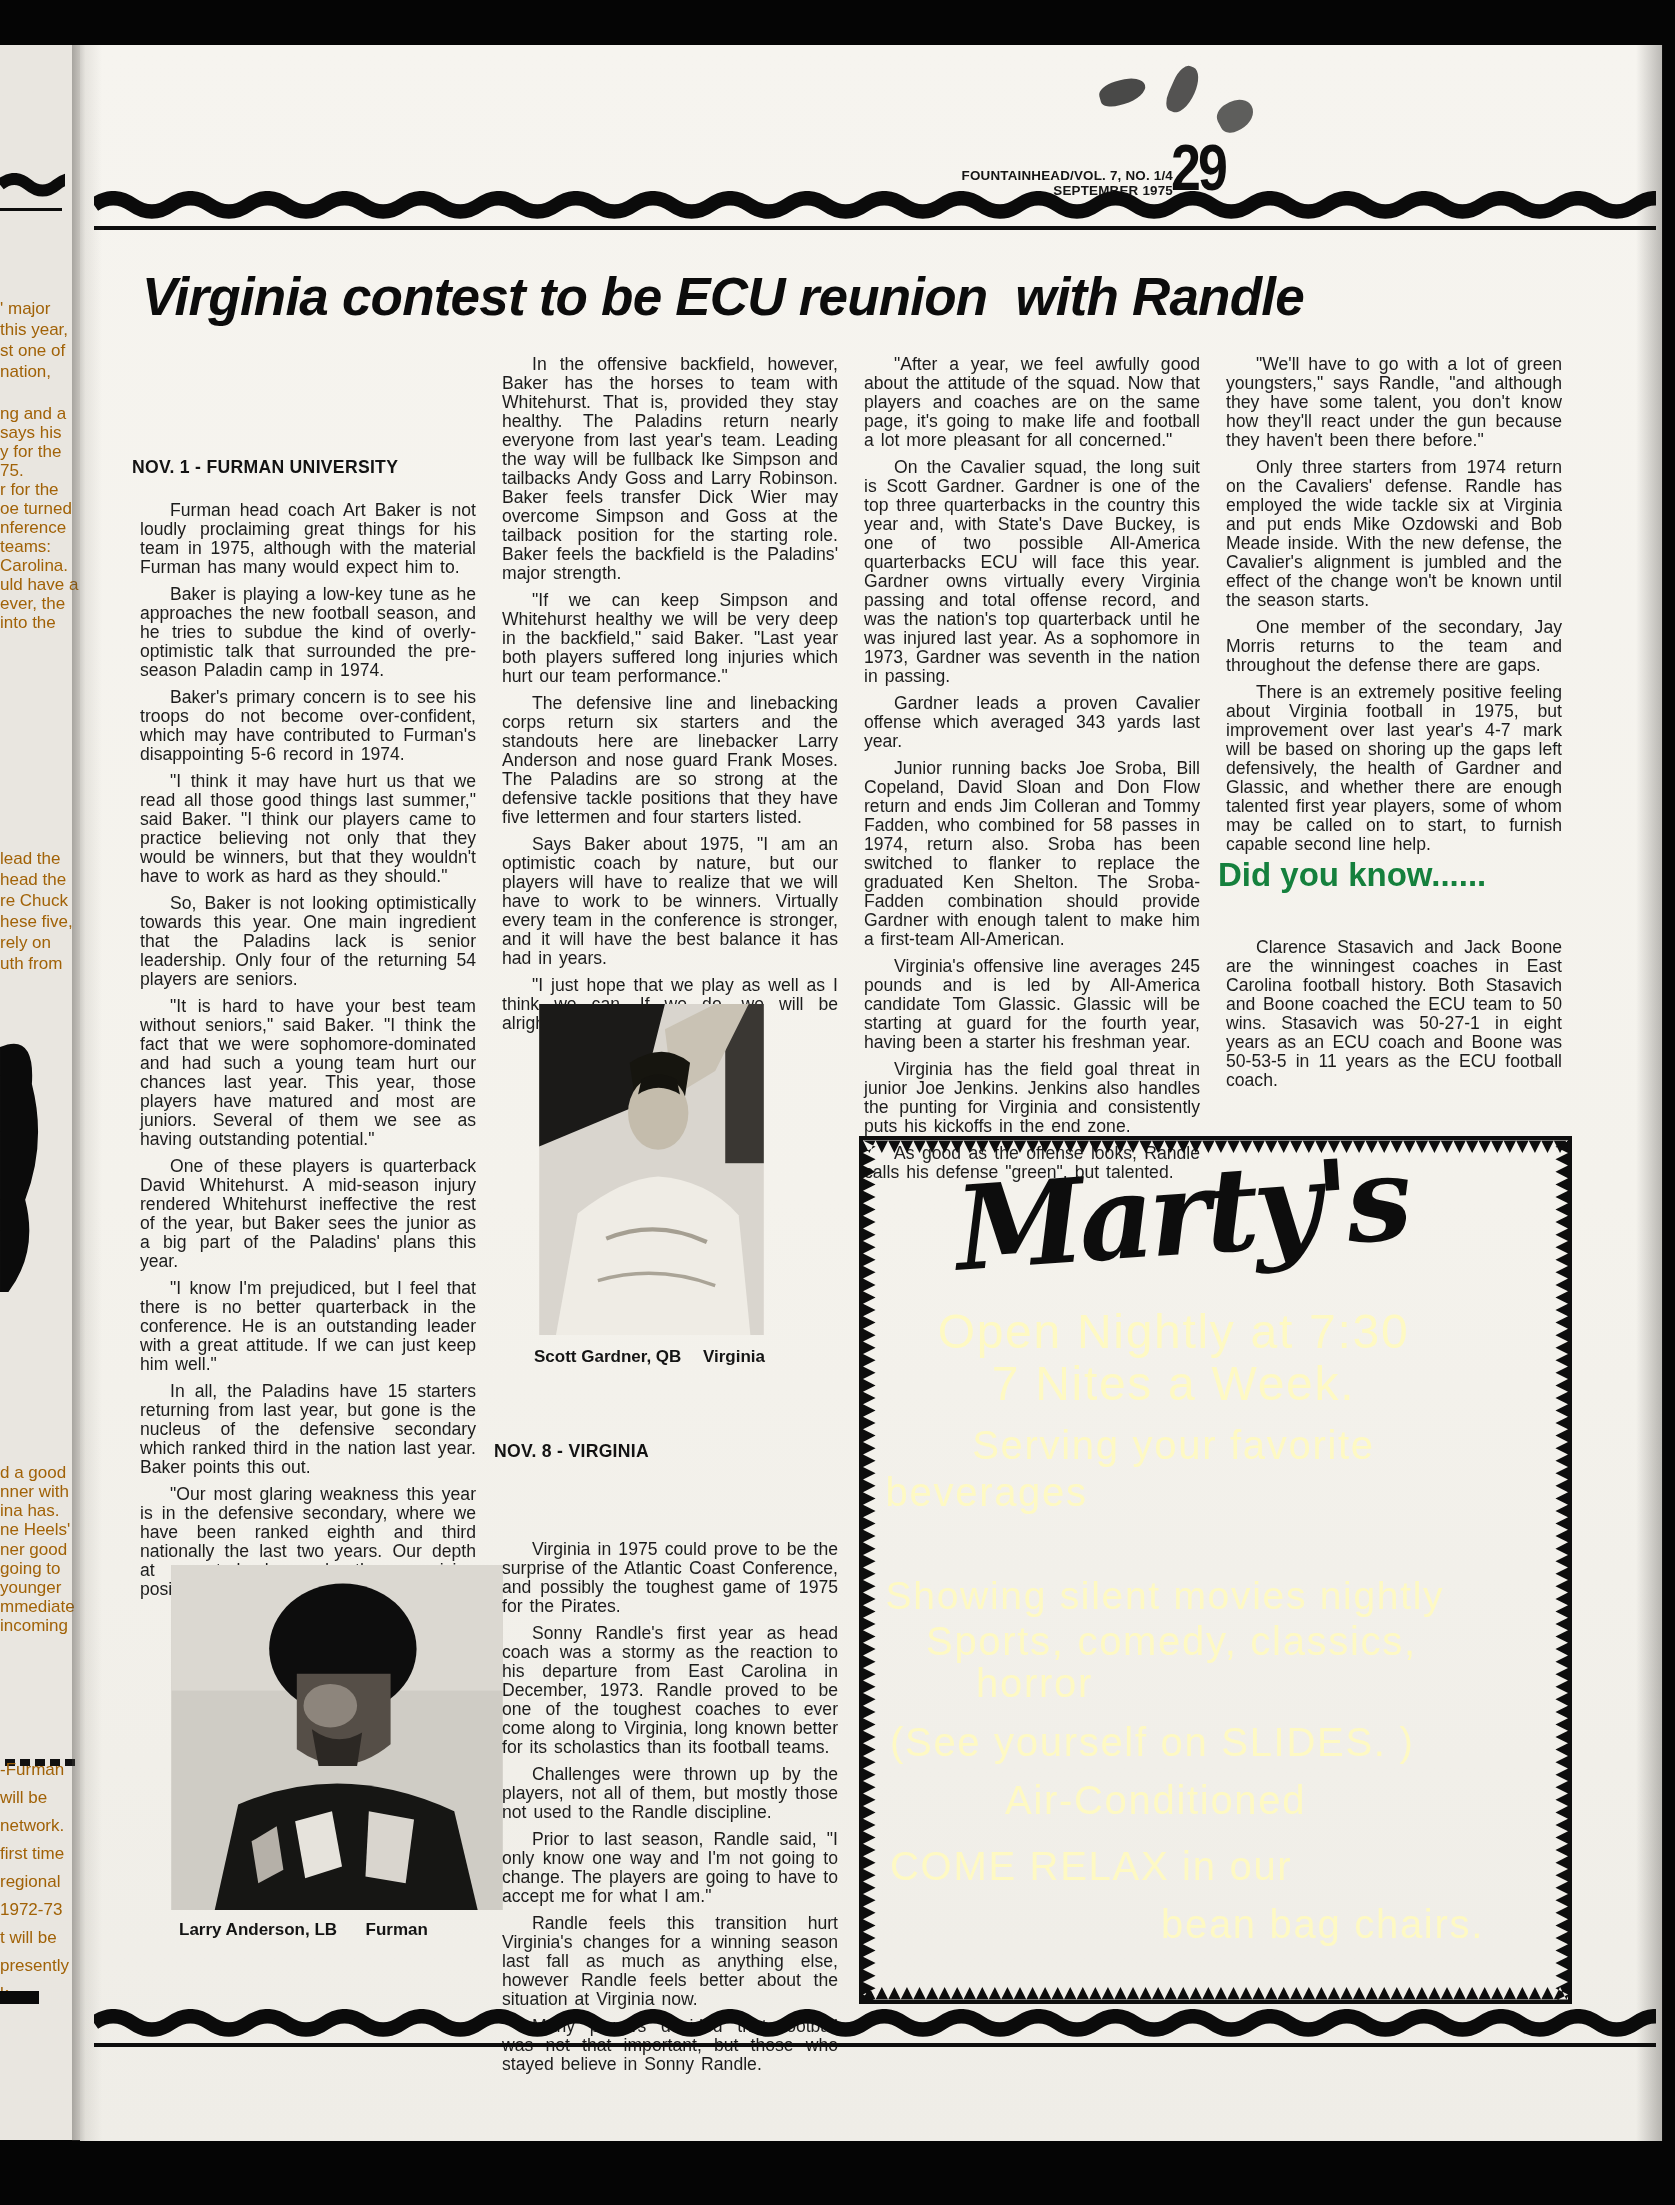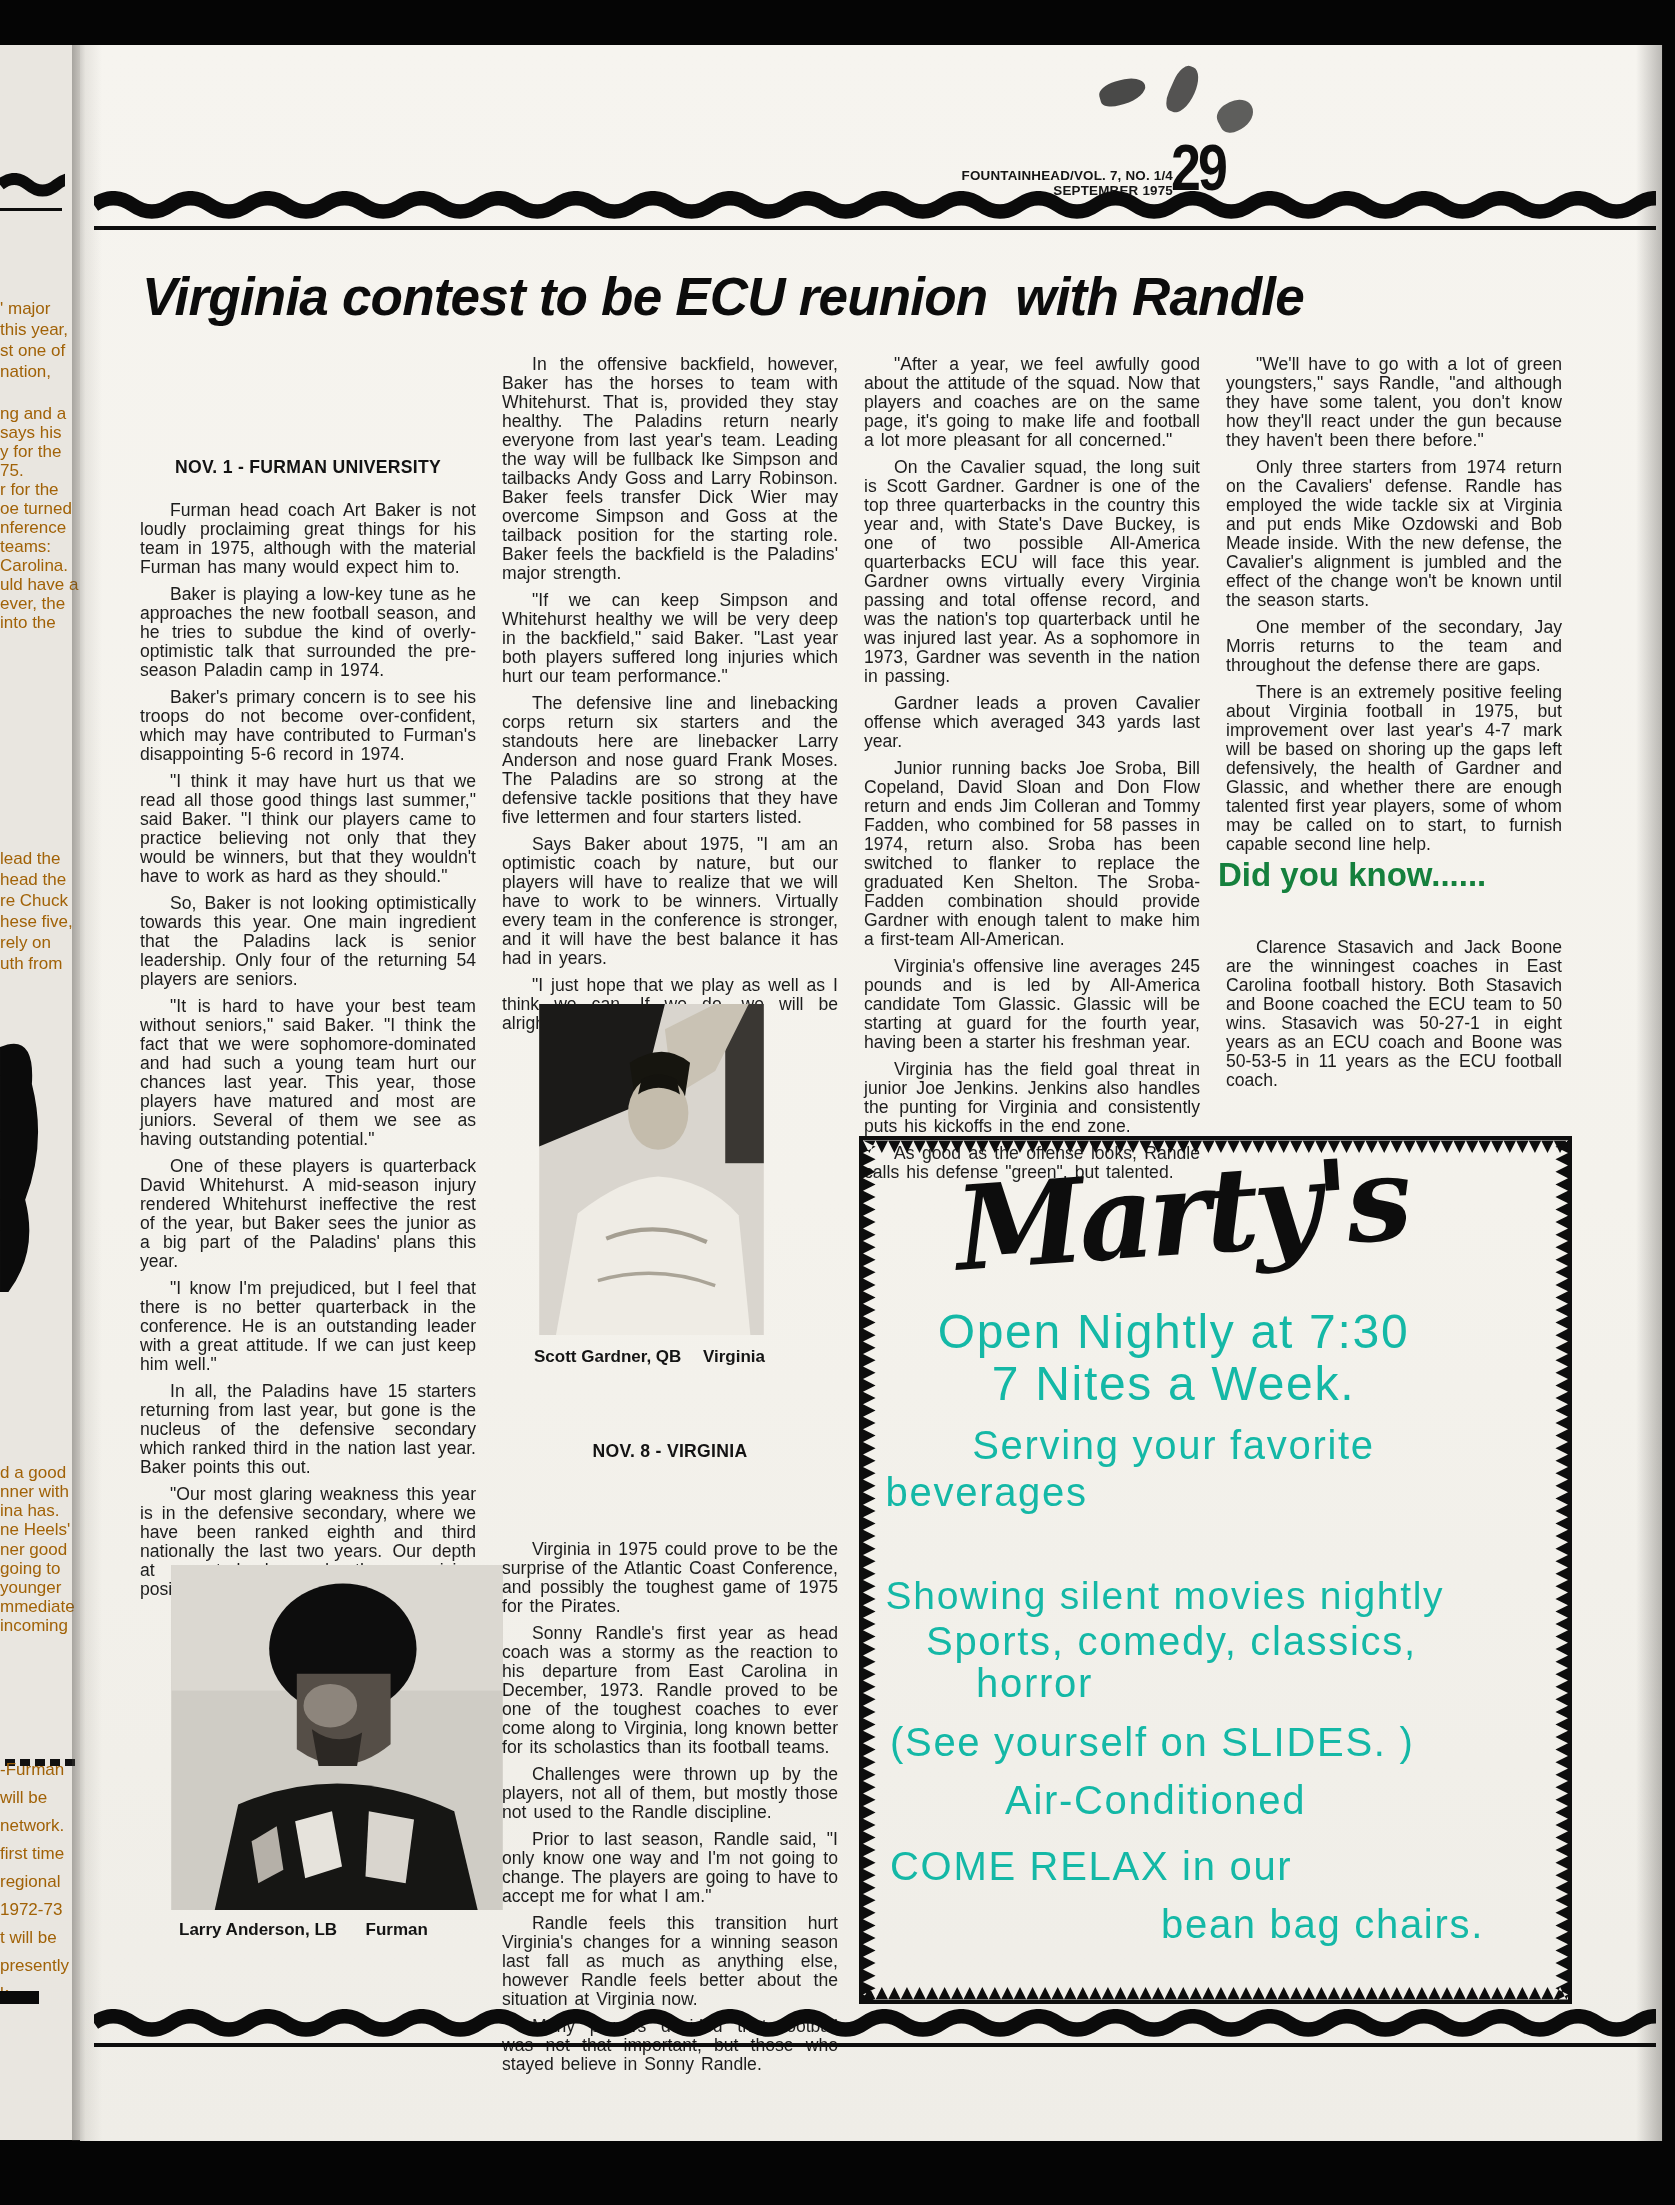--- a/index.html
+++ b/index.html
@@ -19,31 +19,31 @@
   .folio { left:888px; top:168px; width:285px; text-align:right; font-size:13.4px; font-weight:bold;
            color:#151515; letter-spacing:0.2px; }
   .pagenum { left:1171px; top:131px; font-size:64px; font-weight:bold; color:#0e0e0e;
              letter-spacing:-3.4px; transform:scaleX(.84); transform-origin:left top; }
   .smudge { position:absolute; background:#1e1e1e; border-radius:46% 54% 60% 40%; }
 
   .thin-rule { background:#0d0d0d; }
   .headline { left:142px; top:266px; font-size:53px; font-weight:bold; font-style:italic;
               letter-spacing:-0.8px; color:#0c0c0c; white-space:pre; }
 
-  .sec-head { width:352px; text-align:center; font-weight:bold; font-size:17.6px; color:#131313; letter-spacing:0.3px; }
+  .sec-head { width:352px; font-weight:bold; font-size:17.6px; color:#131313; letter-spacing:0.3px; }
   .body-col { width:352px; font-size:17.6px; line-height:19px; color:#1c1c1c; text-align:justify;
               word-spacing:2.1px; letter-spacing:0; }
   .body-col p { margin:8px; text-indent:30px; }
   .caption { font-weight:bold; font-size:17px; color:#141414; display:flex; }
 
   .dyk-head { font-size:33px; font-weight:bold; color:#15803d; }
 
   .ad-box { left:859px; top:1136px; width:705px; height:860px; border:4.2px solid #0e0e0e; background:rgba(0,0,0,0); }
   .ad-box .teeth { position:absolute; left:0; top:0; }
-  .ad-text { position:absolute; color:#14b8a6; letter-spacing:1.7px; }
+  .ad-text { position:absolute; color:#fef9c3; letter-spacing:1.7px; }
   .ad-logo { position:absolute; left:92px; top:5px; width:452px; text-align:center;
              font-family:"DejaVu Serif", serif; font-style:italic; font-weight:bold;
              font-size:116px; color:#0d0d0d; transform:rotate(-4deg); letter-spacing:-5px; }
 
   .strip-frag { position:absolute; left:0; width:88px; text-align:left; font-size:17px;
                 color:#a16207; white-space:pre-line; }
   .dots span { display:inline-block; width:10px; height:7.5px; background:#111; margin-left:5px; }
 
   .photo { position:absolute; }
 </style>

